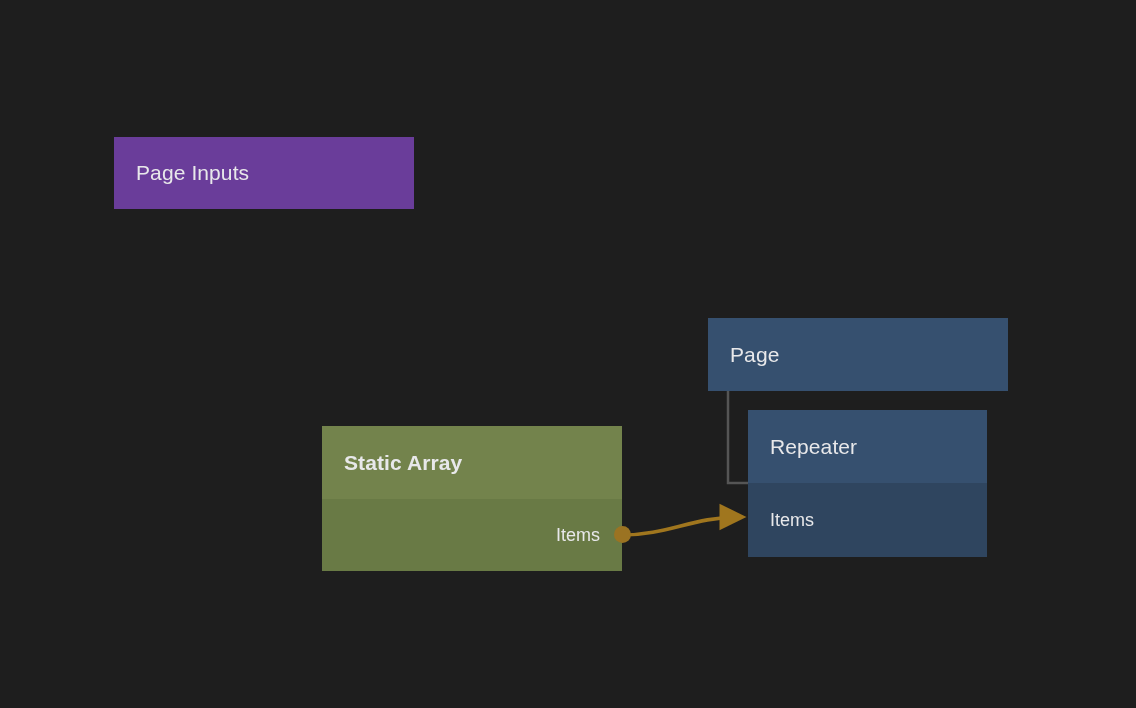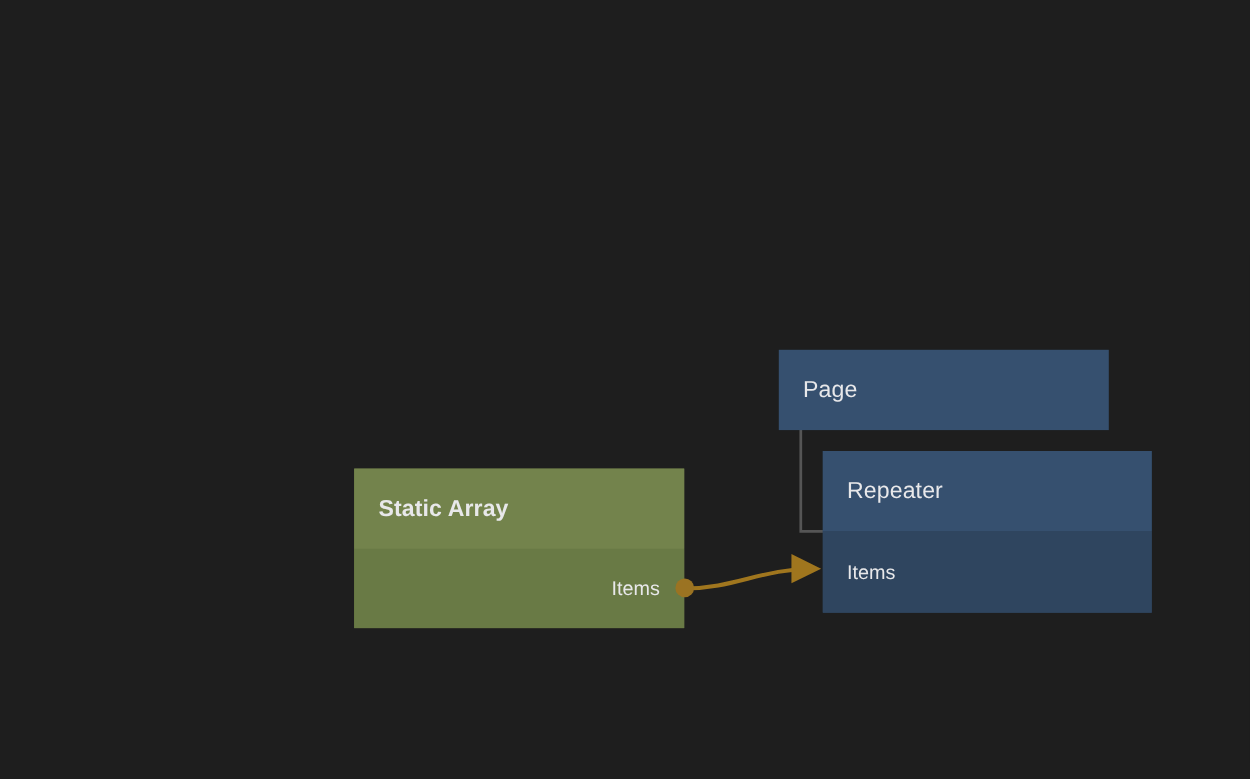--- a/index.html
+++ b/index.html
@@ -86,21 +86,21 @@
     background: #36506f;
   }
   #node-page .node-header {
     height: 73px;
   }
 
   
   #node-repeater {
     left: 748px;
     top: 410px;
-    width: 299px;
+    width: 239px;
     height: 147px;
     background: #2f455f;
   }
   #node-repeater .node-header {
     height: 73px;
     background: #36506f;
   }
   #node-repeater .node-body {
     height: 74px;
     background: #2f455f;
@@ -158,20 +158,23 @@
 
   <svg id="edges-layer" viewBox="0 0 1136 708" xmlns="http://www.w3.org/2000/svg">
     <defs>
       <marker id="arrow-amber" markerWidth="9" markerHeight="9" refX="6.2" refY="4.5" orient="auto" markerUnits="strokeWidth">
         <path d="M 0.5 0.8 L 8 4.5 L 0.5 8.2 z" fill="#a0761e"></path>
       </marker>
     </defs>
     <path d="M 622 535 C 668 535, 692 517, 740 517" fill="none" stroke="#a0761e" stroke-width="3.6" stroke-linecap="round" marker-end="url(#arrow-amber)"></path>
   </svg>
 
+  <div class="node" id="node-page-inputs">
+    <div class="node-header">Page Inputs</div>
+  </div>
 
   <div class="node" id="node-page">
     <div class="node-header">Page</div>
   </div>
 
   <div class="node" id="node-repeater">
     <div class="node-header">Repeater</div>
     <div class="node-body">
       <div class="port-row in">
         <span>Items</span>

